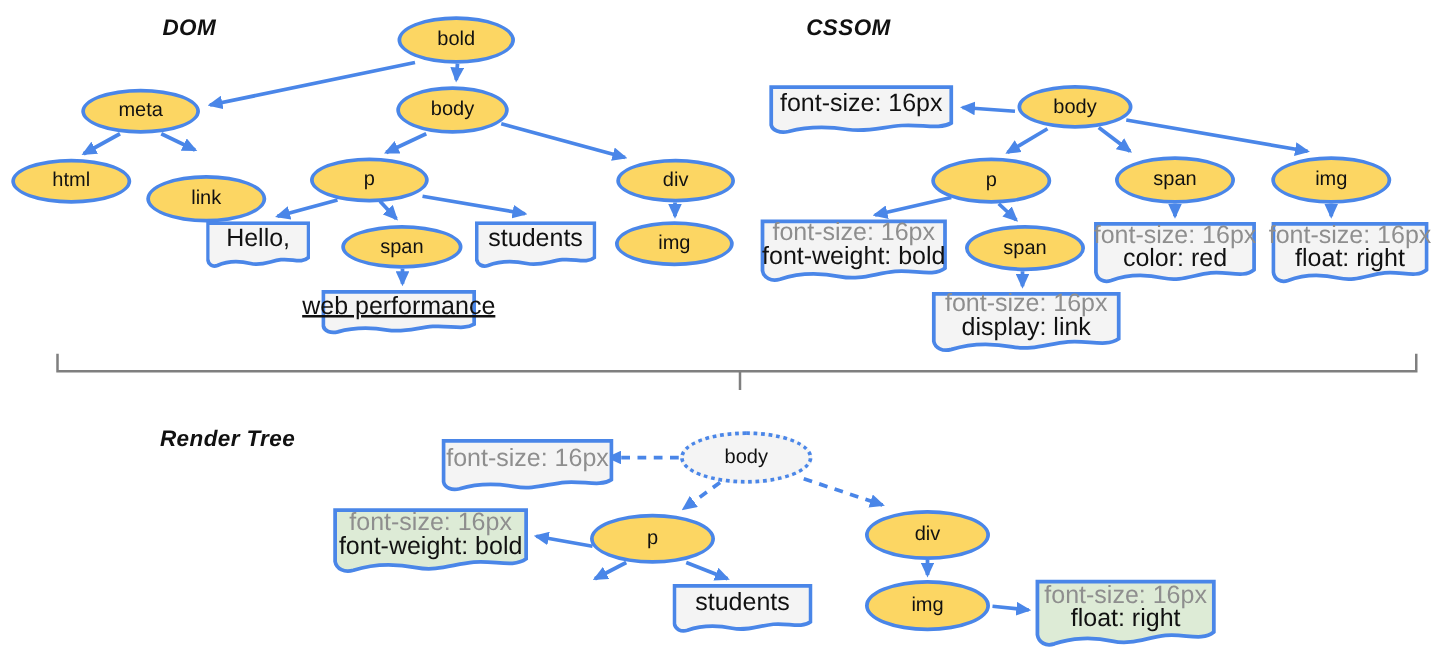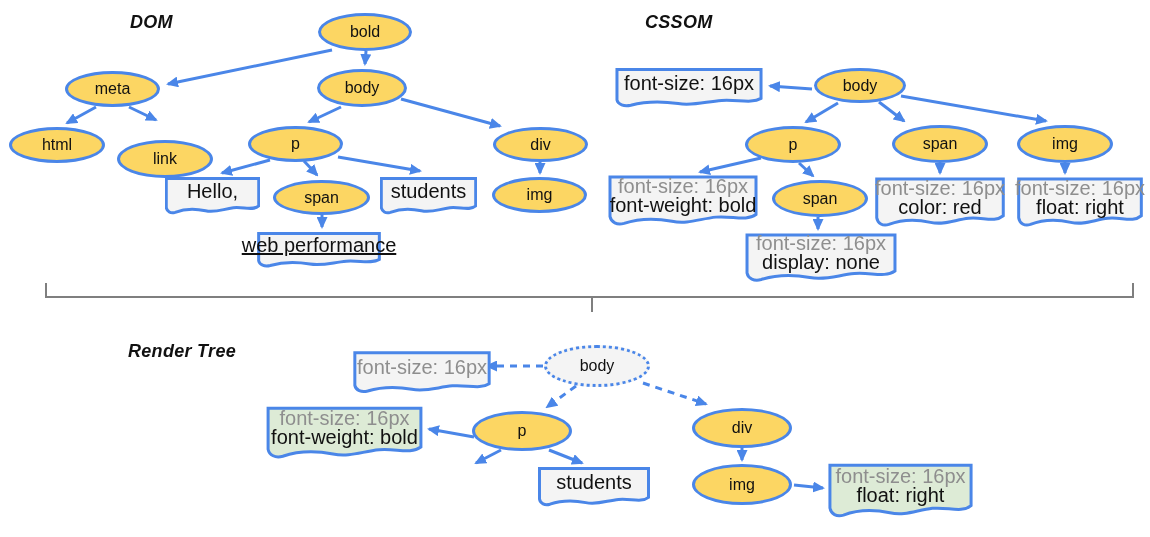--- a/index.html
+++ b/index.html
@@ -83,21 +83,21 @@
   <div class="node ellipse" style="left:318px;top:13px;width:94px;height:38px;">bold</div>
   <div class="node ellipse" style="left:65px;top:71px;width:95px;height:36px;">meta</div>
   <div class="node ellipse" style="left:317px;top:69px;width:90px;height:38px;">body</div>
   <div class="node ellipse" style="left:9px;top:127px;width:96px;height:36px;">html</div>
   <div class="node ellipse" style="left:117px;top:140px;width:96px;height:38px;">link</div>
   <div class="node ellipse" style="left:248px;top:126px;width:95px;height:36px;">p</div>
   <div class="node ellipse" style="left:493px;top:127px;width:95px;height:35px;">div</div>
   <div class="node ellipse" style="left:273px;top:180px;width:97px;height:35px;">span</div>
   <div class="node ellipse" style="left:492px;top:177px;width:95px;height:36px;">img</div>
 
-  <div class="docbox" style="left:165px;top:177px;width:95px;height:38px;">
+  <div class="docbox" style="left:165px;top:177px;width:83px;height:38px;">
       <svg viewBox="0 0 150 50" preserveAspectRatio="none" aria-hidden="true">
         <path vector-effect="non-scaling-stroke" d="M2,2 L148,2 L148,38 C138,45 124,39 108,40.5 C92,42 80,47.5 64,44.5 C48,41.5 30,42 16,46.5 C9,48.5 3,45.5 2,40 Z"></path>
       </svg>
     <span class="line">Hello,</span>
   </div>
   <div class="docbox" style="left:380px;top:177px;width:97px;height:38px;">
       <svg viewBox="0 0 150 50" preserveAspectRatio="none" aria-hidden="true">
         <path vector-effect="non-scaling-stroke" d="M2,2 L148,2 L148,38 C138,45 124,39 108,40.5 C92,42 80,47.5 64,44.5 C48,41.5 30,42 16,46.5 C9,48.5 3,45.5 2,40 Z"></path>
       </svg>
     <span class="line">students</span>
@@ -140,21 +140,21 @@
         <path vector-effect="non-scaling-stroke" d="M2,2 L148,2 L148,38 C138,45 124,39 108,40.5 C92,42 80,47.5 64,44.5 C48,41.5 30,42 16,46.5 C9,48.5 3,45.5 2,40 Z"></path>
       </svg>
     <span class="line muted">font-size: 16px</span>
     <span class="line">float: right</span>
   </div>
   <div class="docbox" style="left:745px;top:233px;width:152px;height:50px;">
       <svg viewBox="0 0 150 50" preserveAspectRatio="none" aria-hidden="true">
         <path vector-effect="non-scaling-stroke" d="M2,2 L148,2 L148,38 C138,45 124,39 108,40.5 C92,42 80,47.5 64,44.5 C48,41.5 30,42 16,46.5 C9,48.5 3,45.5 2,40 Z"></path>
       </svg>
     <span class="line muted">font-size: 16px</span>
-    <span class="line">display: none</span>
+    <span class="line">display: link</span>
   </div>
 
   <div class="node ellipse plain" style="left:544px;top:345px;width:106px;height:42px;">body</div>
   <div class="node ellipse" style="left:472px;top:411px;width:100px;height:40px;">p</div>
   <div class="node ellipse" style="left:692px;top:408px;width:100px;height:40px;">div</div>
   <div class="node ellipse" style="left:692px;top:464px;width:100px;height:41px;">img</div>
 
   <div class="docbox" style="left:353px;top:351px;width:138px;height:43px;">
       <svg viewBox="0 0 150 50" preserveAspectRatio="none" aria-hidden="true">
         <path vector-effect="non-scaling-stroke" d="M2,2 L148,2 L148,38 C138,45 124,39 108,40.5 C92,42 80,47.5 64,44.5 C48,41.5 30,42 16,46.5 C9,48.5 3,45.5 2,40 Z"></path>

